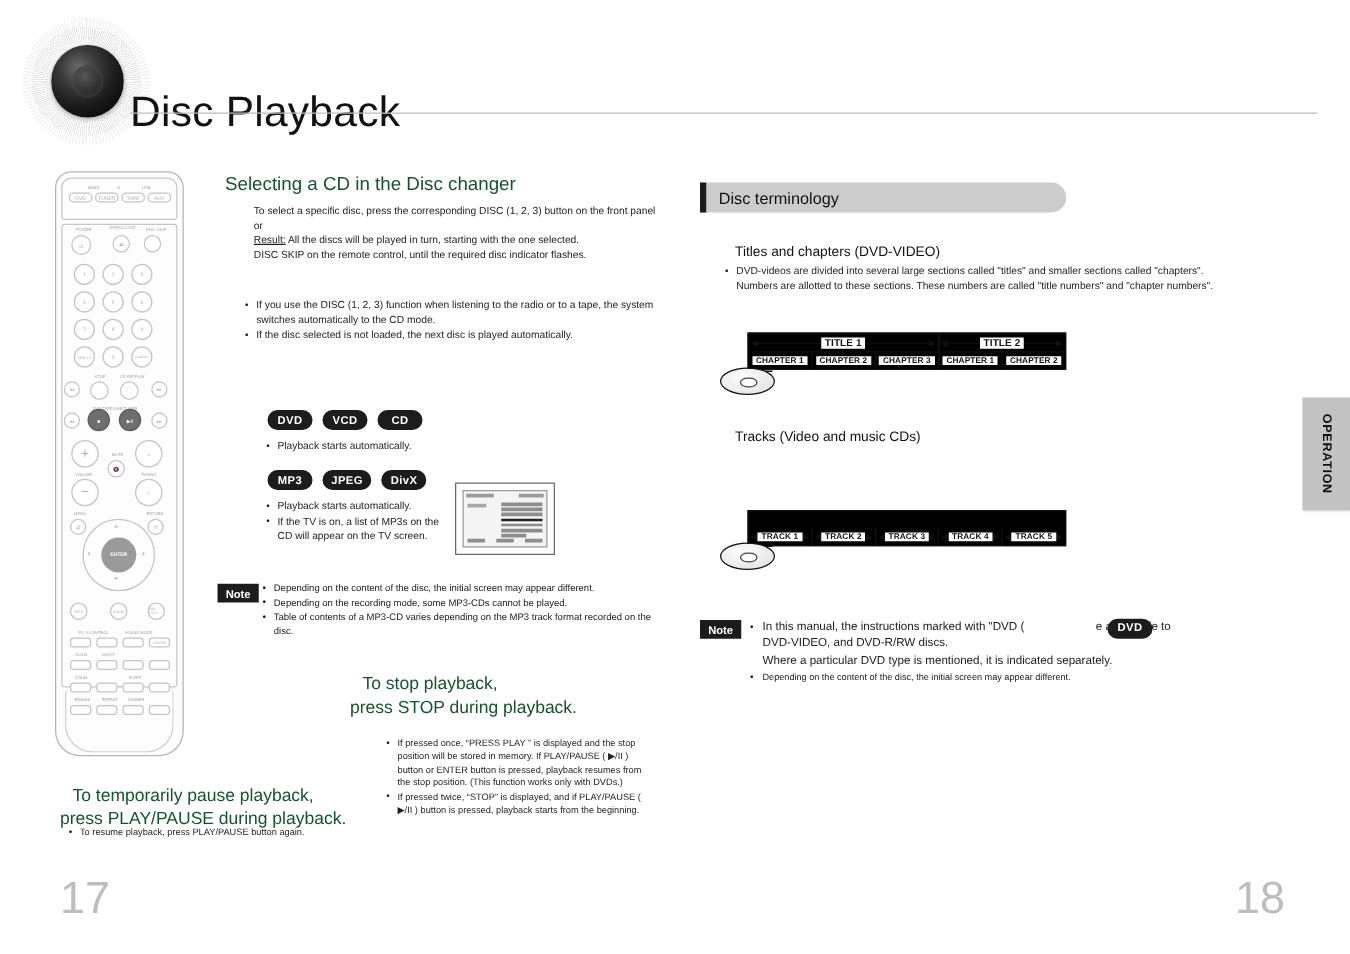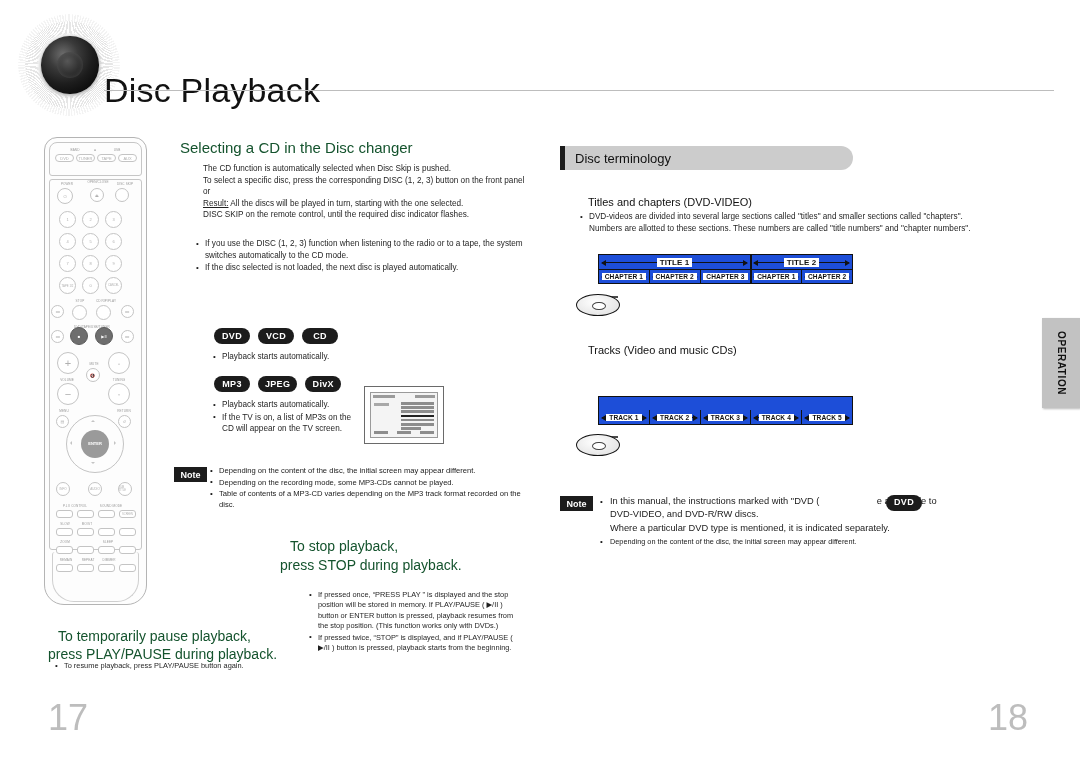--- a/index.html
+++ b/index.html
@@ -204,22 +204,23 @@
   .sub-head {
     position: absolute;
     font-size: 11px;
     color: #111;
   }
 
   
   .diagram { position: absolute; }
   .dg-box {
     border: 1.4px solid #111;
-    background: #1d4ed8;
+    background: #000000;
     position: relative;
+    margin-top: 12px;
   }
   .dg-row {
     display: flex;
     position: relative;
   }
   .dg-row.titles { height: 14px; }
   .dg-row.chaps  { height: 14px; border-top: 1px solid #111; }
   .dg-cell {
     position: relative;
     display: flex; align-items: center; justify-content: center;
@@ -498,21 +499,20 @@
       <div class="rc-btn rect" style="left:54px; top:427px; width:17px; height:8px;"></div>
       <div class="rc-btn rect" style="left:75px; top:427px; width:17px; height:8px;"></div>
     </div>
 
     <div class="blob-head" style="left:180px; top:139px;">
       <span class="blob"></span>
       <span class="htxt">Selecting a CD in the Disc changer</span>
     </div>
 
     <div class="body-txt" style="left:203px; top:163px; width:326px;">
-      <div>The CD function is automatically selected when Disc Skip is pushed.</div>
       <div>To select a specific disc, press the corresponding DISC (1, 2, 3) button on the front panel or</div>
       <div><span class="u">Result:</span><span> All the discs will be played in turn, starting with the one selected.</span></div>
       <div>DISC SKIP on the remote control, until the required disc indicator flashes.</div>
     </div>
 
     <div class="body-txt" style="left:196px; top:238px; width:330px;">
       <ul class="bul">
         <li>If you use the DISC (1, 2, 3) function when listening to the radio or to a tape, the system switches automatically to the CD mode.</li>
         <li>If the disc selected is not loaded, the next disc is played automatically.</li>
       </ul>

